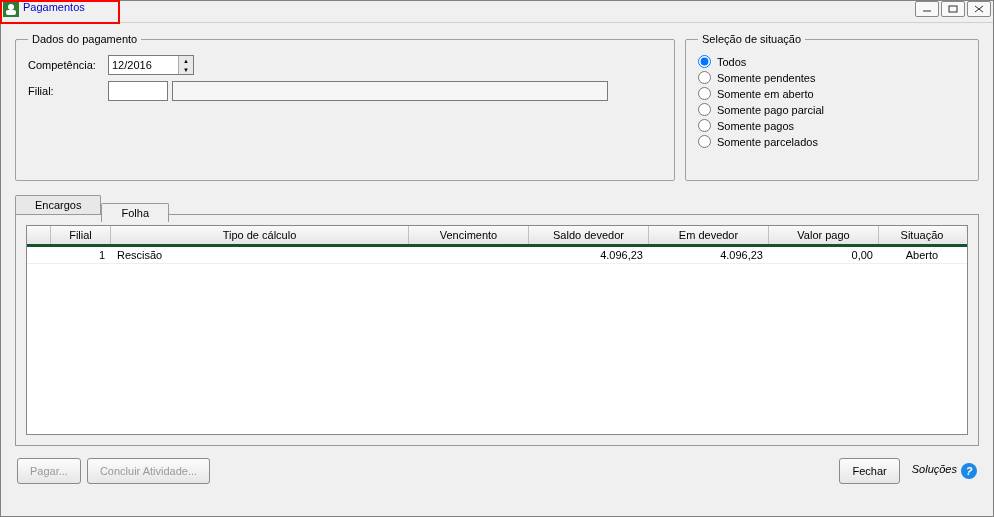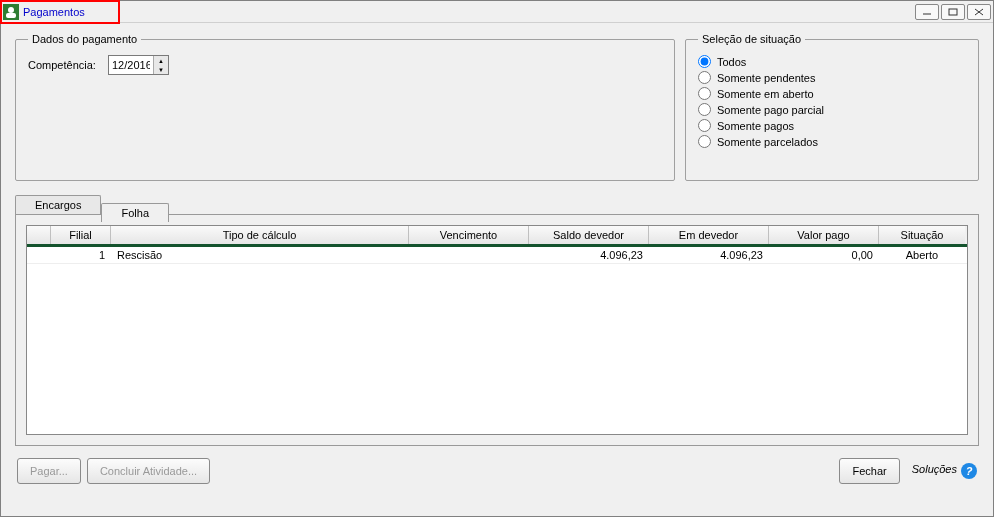--- a/index.html
+++ b/index.html
@@ -16,21 +16,21 @@
       height: 517px;
       background: #f0f0f0;
       border: 1px solid #808080;
       position: relative;
     }
     .titlebar {
       height: 22px;
       background: #f0f0f0;
       border-bottom: 1px solid #d0d0d0;
       display: flex;
-      align-items: center;
+      align-items: flex-start;
       padding: 0 2px;
       position: relative;
     }
     .titlebar-icon {
       width: 16px;
       height: 16px;
       margin-right: 4px;
     }
     .titlebar-title {
       color: #0000cc;
@@ -105,21 +105,21 @@
       padding: 0 3px;
       font-size: 11px;
     }
     .spinner-wrap {
       display: flex;
       border: 1px solid #7a7a7a;
       height: 20px;
       background: #fff;
     }
     .spinner-input {
-      width: 44px;
+      width: 69px;
       border: none;
       padding: 0 3px;
       font-size: 11px;
       outline: none;
     }
     .spinner-btns {
       display: flex;
       flex-direction: column;
       border-left: 1px solid #aaa;
     }
@@ -305,20 +305,25 @@
         <legend>Dados do pagamento</legend>
         <div class="form-row">
           <span class="form-label">Competência:</span>
           <div class="spinner-wrap">
             <input class="spinner-input" value="12/2016" style="">
             <div class="spinner-btns">
               <button class="spinner-btn">▲</button>
               <button class="spinner-btn">▼</button>
             </div>
           </div>
+        </div>
+        <div class="form-row">
+          <span class="form-label">Filial:</span>
+          <input class="input-text filial-code" value="" style="">
+          <input class="input-text filial-desc" readonly="" value="" style="">
         </div>
       </fieldset>
 
       <fieldset class="fs-selecao">
         <legend>Seleção de situação</legend>
         <label class="radio-row">
           <input type="radio" name="sit" checked="" style="">
           <span>Todos</span>
         </label>
         <label class="radio-row">

